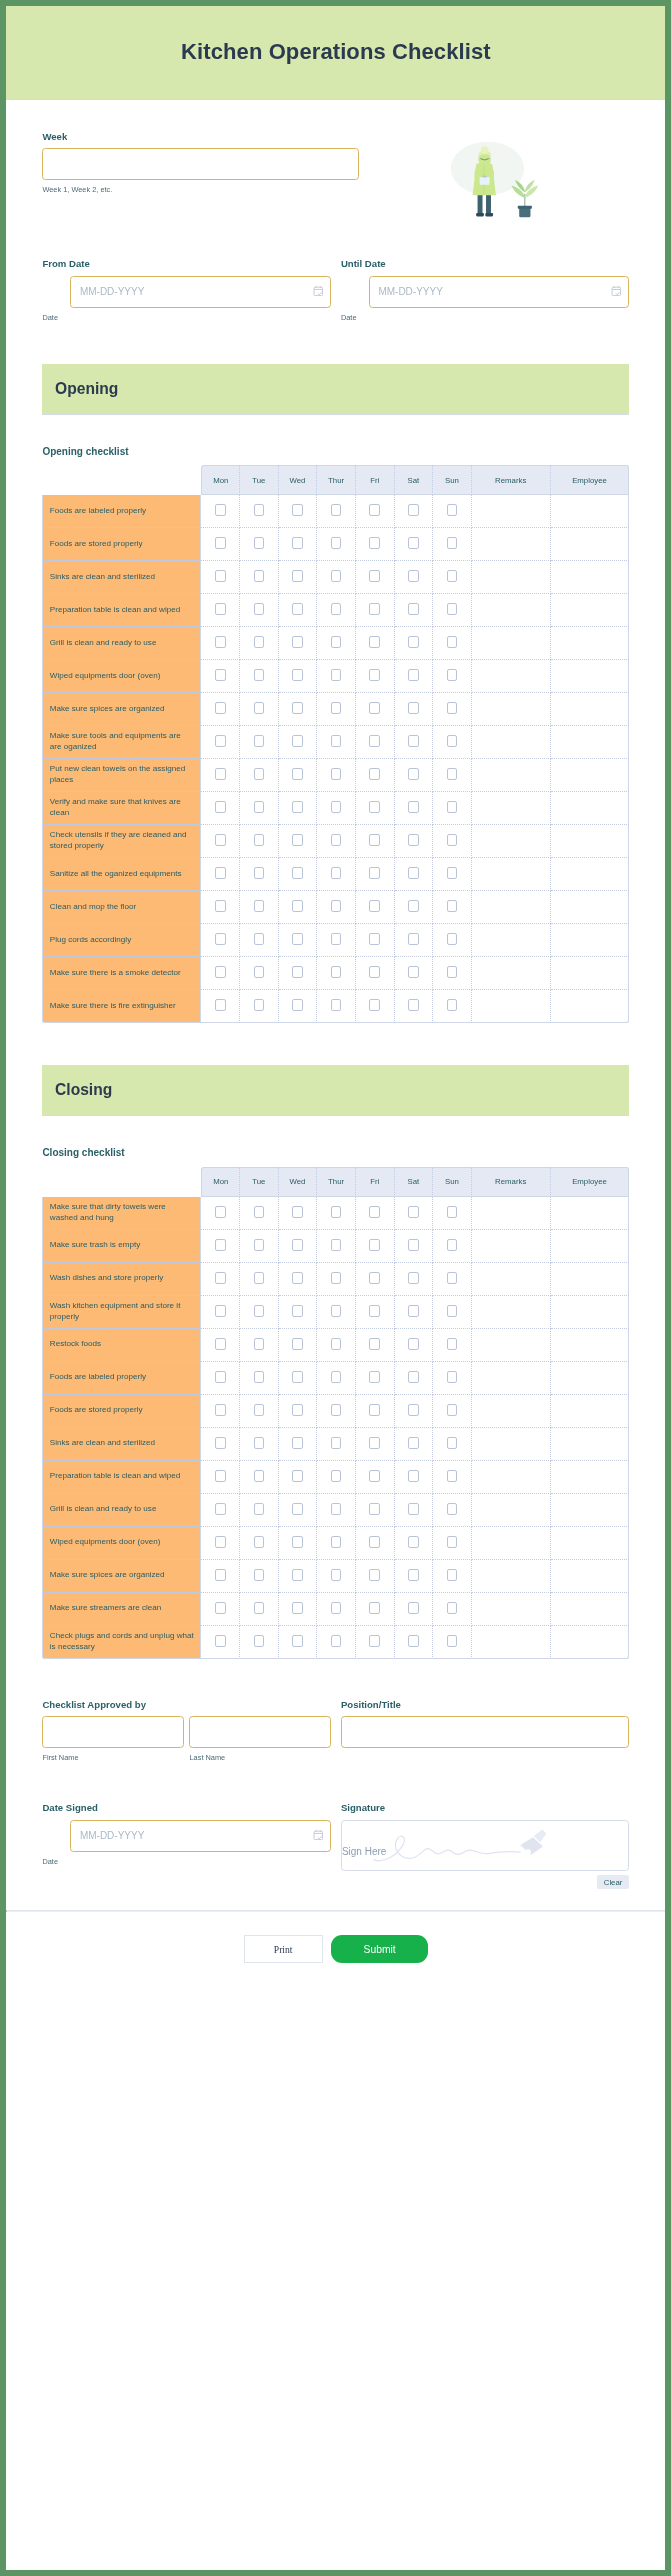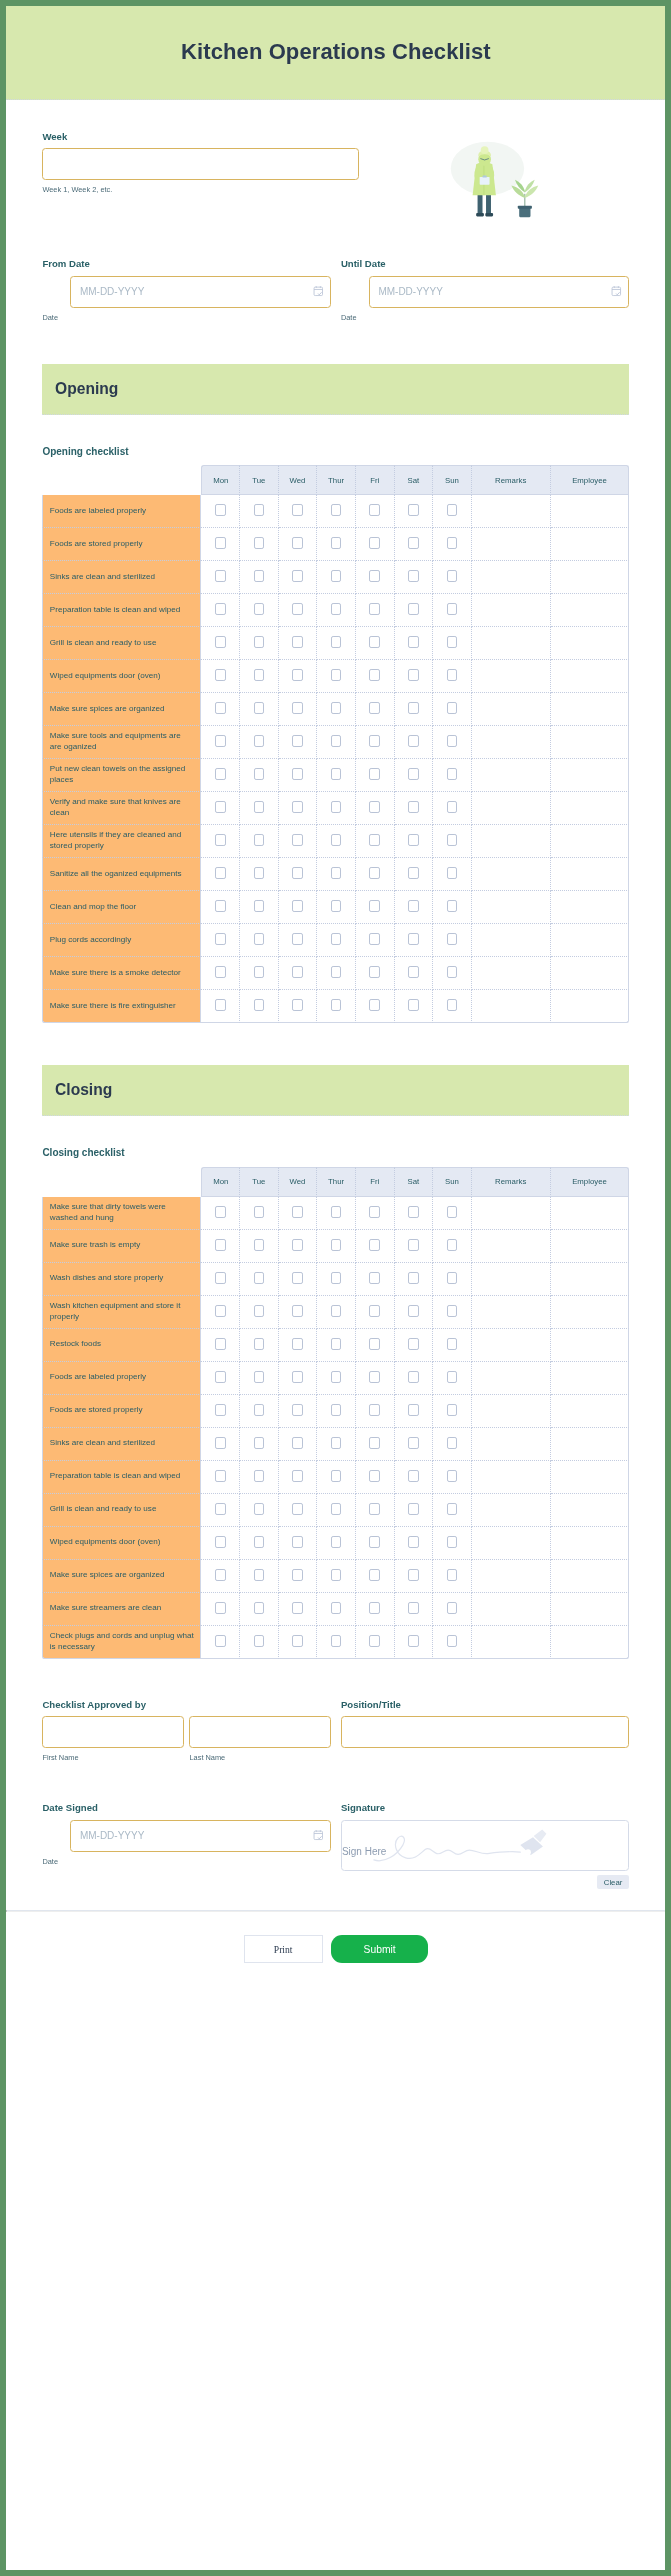--- a/index.html
+++ b/index.html
@@ -472,21 +472,21 @@
               <td class="cb"><span class="box"></span></td>
               <td class="cb"><span class="box"></span></td>
               <td class="cb"><span class="box"></span></td>
               <td class="cb"><span class="box"></span></td>
               <td class="cb"><span class="box"></span></td>
               <td class="cb"><span class="box"></span></td>
               <td></td>
               <td class="last-c"></td>
             </tr>
             <tr>
-              <td class="rowlabel">Here utensils if they are cleaned and stored properly</td>
+              <td class="rowlabel">Check utensils if they are cleaned and stored properly</td>
               <td class="cb"><span class="box"></span></td>
               <td class="cb"><span class="box"></span></td>
               <td class="cb"><span class="box"></span></td>
               <td class="cb"><span class="box"></span></td>
               <td class="cb"><span class="box"></span></td>
               <td class="cb"><span class="box"></span></td>
               <td class="cb"><span class="box"></span></td>
               <td></td>
               <td class="last-c"></td>
             </tr>

